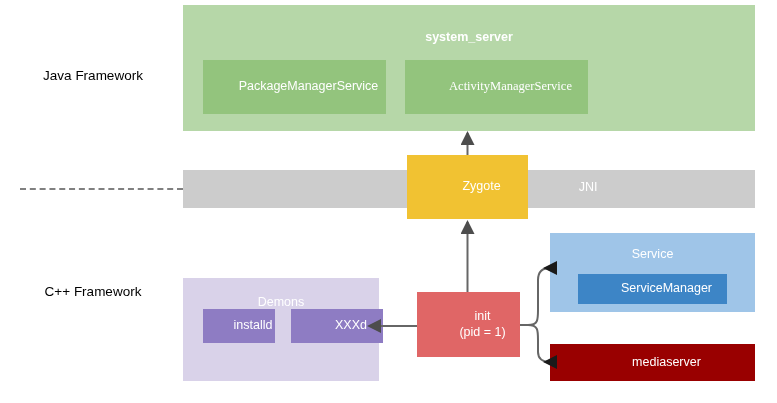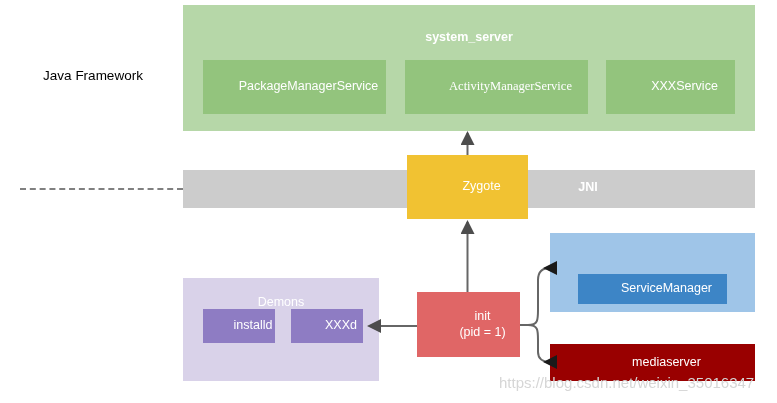--- a/index.html
+++ b/index.html
@@ -57,37 +57,37 @@
   }
   #svc-pms { left: 203px; width: 183px; }
   #svc-ams { left: 405px; width: 183px; font-family: Liberation Serif, serif; }
   #svc-xxx { left: 606px; width: 129px; }
 
   
   #jni-band { left: 183px; top: 170px; width: 572px; height: 38px; background: #cccccc; }
   #jni-label {
     left: 528px; top: 181px; width: 120px;
     color: #ffffff; font-size: 12.5px; text-align: center;
-    white-space: nowrap; line-height: 1; font-weight: bold;
+    white-space: nowrap; line-height: 1;
   }
   
   #boundary-line {
     left: 20px; top: 188px; width: 163px; height: 0;
     border-top: 2px dashed #808080;
   }
 
   
   #zygote { left: 407px; top: 155px; width: 121px; height: 64px; background: #f1c232; font-size: 12.5px; }
 
   
   #demons-container { left: 183px; top: 278px; width: 196px; height: 103px; background: #d9d2e9; }
   #demons-title { left: 183px; top: 296px; width: 196px; }
   .svc-purple { background: #8e7cc3; font-size: 12.5px; height: 34px; top: 309px; }
   #svc-installd { left: 203px; width: 72px; }
-  #svc-xxxd { left: 291px; width: 72px; }
+  #svc-xxxd { left: 291px; width: 92px; }
 
   
   #init { left: 417px; top: 292px; width: 103px; height: 65px; background: #e06666; font-size: 12.5px; }
   #init .init-line { display: block; }
 
   
   #service-container { left: 550px; top: 233px; width: 205px; height: 79px; background: #9fc5e8; }
   #service-title { left: 550px; top: 248px; width: 205px; }
   #svc-servicemanager { left: 578px; top: 274px; width: 149px; height: 30px; background: #3d85c6; font-size: 12.5px; }
 
@@ -106,30 +106,30 @@
     line-height: 1;
   }
 </style>
 </head>
 <body>
 
 <div id="diagram">
 
   <div class="abs layer-label" style="left:18px; top:69px; width:150px;">Java Framework</div>
 
+  <div class="abs layer-label" style="left:18px; top:285px; width:150px;">C++ Framework</div>
 
   <div class="abs" id="java-container"></div>
 
   <div class="abs group-title" id="system-server-title">system_server</div>
 
   <div class="abs node svc-green" id="svc-pms">PackageManagerService</div>
 
   <div class="abs node svc-green" id="svc-ams">ActivityManagerService</div>
 
-  <div class="abs node svc-green" id="svc-xxx">XXXService</div>
 
   <div class="abs" id="jni-band"></div>
   <div class="abs" id="boundary-line"></div>
   <div class="abs" id="jni-label">JNI</div>
 
   <div class="abs node" id="zygote">Zygote</div>
 
   <div class="abs" id="demons-container"></div>
 
   <div class="abs group-title" id="demons-title">Demons</div>
@@ -140,20 +140,21 @@
 
   <div class="abs node" id="init">
     <div>
       <span class="init-line">init</span>
       <span class="init-line">(pid = 1)</span>
     </div>
   </div>
 
   <div class="abs" id="service-container"></div>
 
+  <div class="abs group-title" id="service-title">Service</div>
 
   <div class="abs node" id="mediaserver">mediaserver</div>
 
   <div class="abs node" id="svc-servicemanager">ServiceManager</div>
 
   <svg class="abs" id="arrows" viewBox="0 0 777 403" xmlns="http://www.w3.org/2000/svg">
     <defs>
       <marker id="arrowhead-grey" markerWidth="7" markerHeight="7" refX="6" refY="3.5" orient="auto" markerUnits="strokeWidth">
         <path d="M0,0 L7,3.5 L0,7 z" fill="#4d4d4d"></path>
       </marker>
@@ -166,15 +167,14 @@
 
     <line x1="467.5" y1="292" x2="467.5" y2="222" stroke="#666666" stroke-width="2" marker-end="url(#arrowhead-grey)"></line>
 
     <line x1="417" y1="326" x2="369" y2="326" stroke="#666666" stroke-width="2" marker-end="url(#arrowhead-grey)"></line>
 
     <path d="M520,325 L528,325 C538,325 538,320 538,310 L538,280 C538,272 542,268 550,268 L545,268" fill="none" stroke="#666666" stroke-width="2" marker-end="url(#arrowhead-dark)"></path>
 
     <path d="M520,325 L528,325 C538,325 538,330 538,340 L538,352 C538,358 542,362 550,362 L545,362" fill="none" stroke="#666666" stroke-width="2" marker-end="url(#arrowhead-dark)"></path>
   </svg>
 
-  <div class="abs" id="watermark">https://blog.csdn.net/weixin_35016347</div>
 
 </div>
 
 </body></html>

